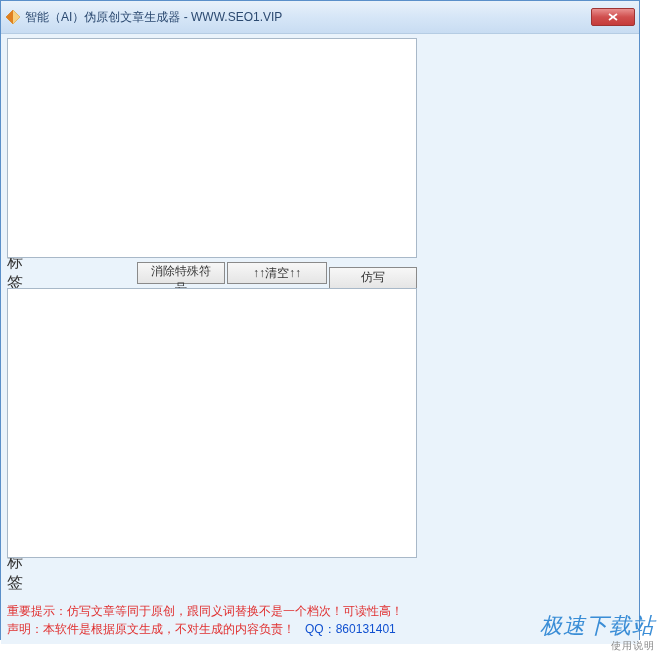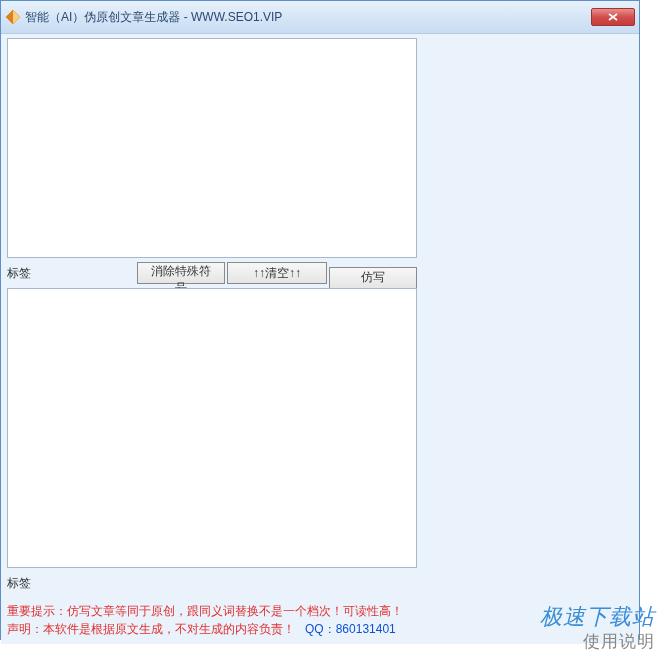--- a/index.html
+++ b/index.html
@@ -107,21 +107,21 @@
     }
     .row {
       display: flex;
       align-items: center;
       margin: 4px 0;
       height: 22px;
     }
     .label {
       width: 28px;
       color: #333;
-      font-size: 12px;
+      font-size: 16px;
     }
     .spacer {
       flex: 1;
     }
     .btn {
       height: 22px;
       background: linear-gradient(to bottom, #f7f7f7 0%, #e5e5e5 100%);
       border: 1px solid #8a8a8a;
       font-size: 12px;
       cursor: pointer;
@@ -134,21 +134,21 @@
       width: 88px;
       margin-top: 9px;
     }
     .btn-clear {
       width: 100px;
     }
     .btn-special {
       width: 88px;
     }
     .notice {
-      margin-top: 2px;
+      margin-top: 12px;
       padding: 2px 0;
       font-size: 12px;
       line-height: 18px;
     }
     .notice-red {
       color: #e03030;
     }
     .notice-blue {
       color: #1050d0;
     }
@@ -158,21 +158,21 @@
       bottom: 2px;
       font-size: 22px;
       color: #3a8dd6;
       font-style: italic;
       font-weight: 500;
       font-family: Liberation Sans, sans-serif;
       letter-spacing: 1px;
       text-align: right;
     }
     .watermark-sub {
-      font-size: 17px;
+      font-size: 10px;
       color: #888;
       font-style: normal;
       display: block;
       text-align: right;
       margin-top: -2px;
     }
     textarea {
       resize: none;
     }
   </style>

